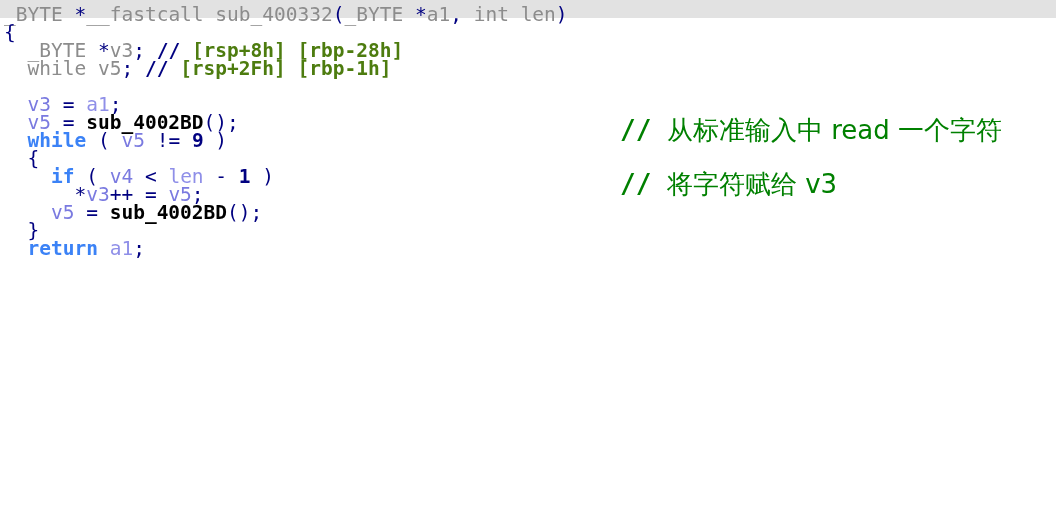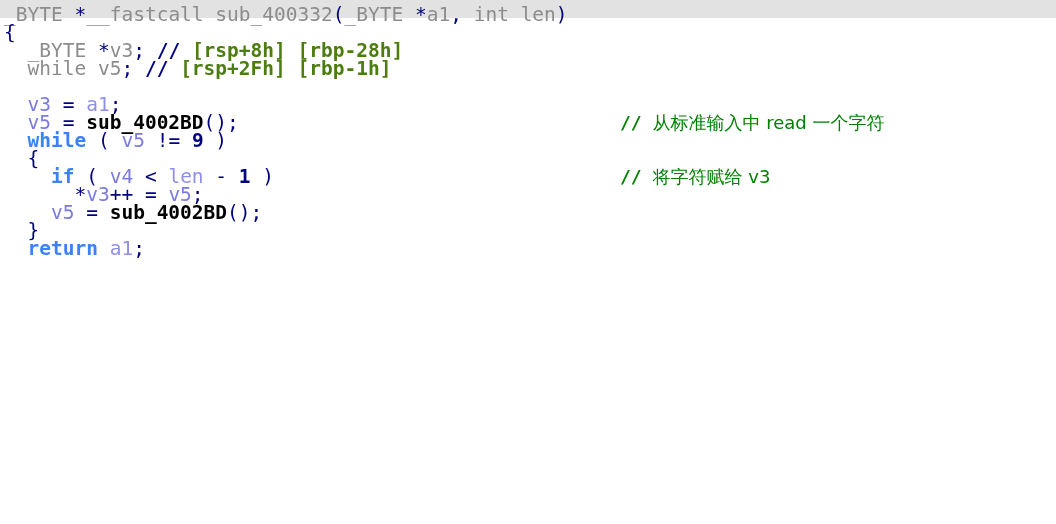--- a/index.html
+++ b/index.html
@@ -48,23 +48,23 @@
   .t-arg     { color: #8f8fe8; }              
   .t-func    { color: #000000; font-weight: bold; }  
   .t-num     { color: #000080; font-weight: bold; }  
   .t-cmt-slash { color: #000080; font-weight: bold; }
   .t-stkcmt  { color: #4d7c0f; font-weight: bold; }              
   .t-usercmt { color: #008000; font-weight: bold; }              
 
   .cmt-col {
     position: absolute;
     left: 620px;
-    top: 0;
+    top: 8px;
     white-space: pre;
-    font-size: 18px;
+    font-size: 26px;
     line-height: 29.2px;
   }
   .cmt-col .cjk {
     font-family: "DejaVu Sans", "Liberation Sans", sans-serif;
     font-weight: normal;
   }
 </style>
 </head>
 <body>
 

